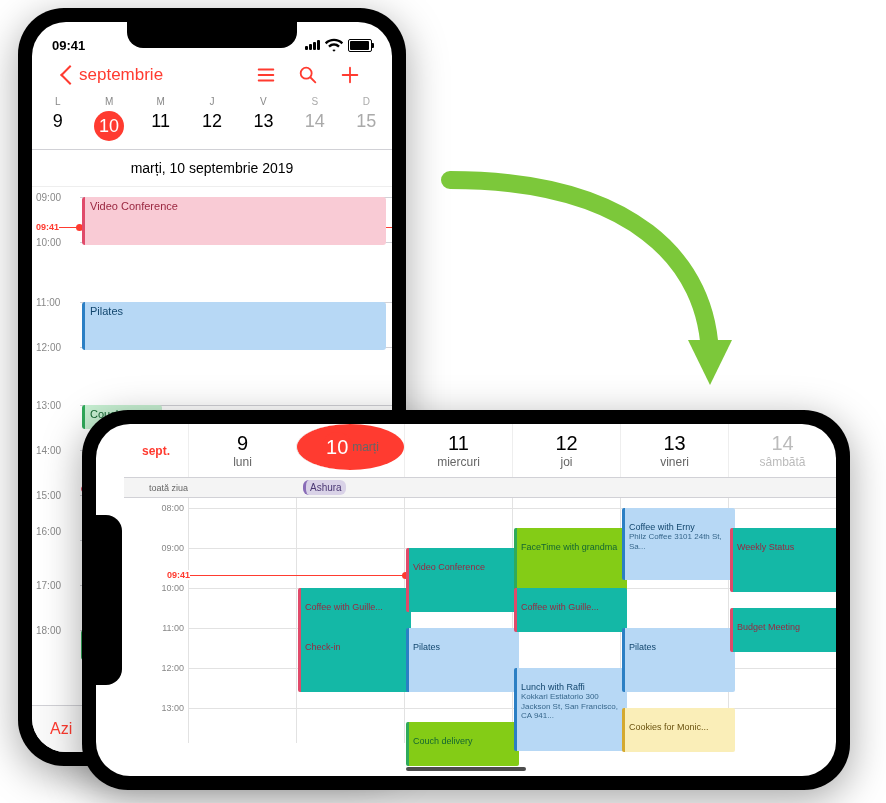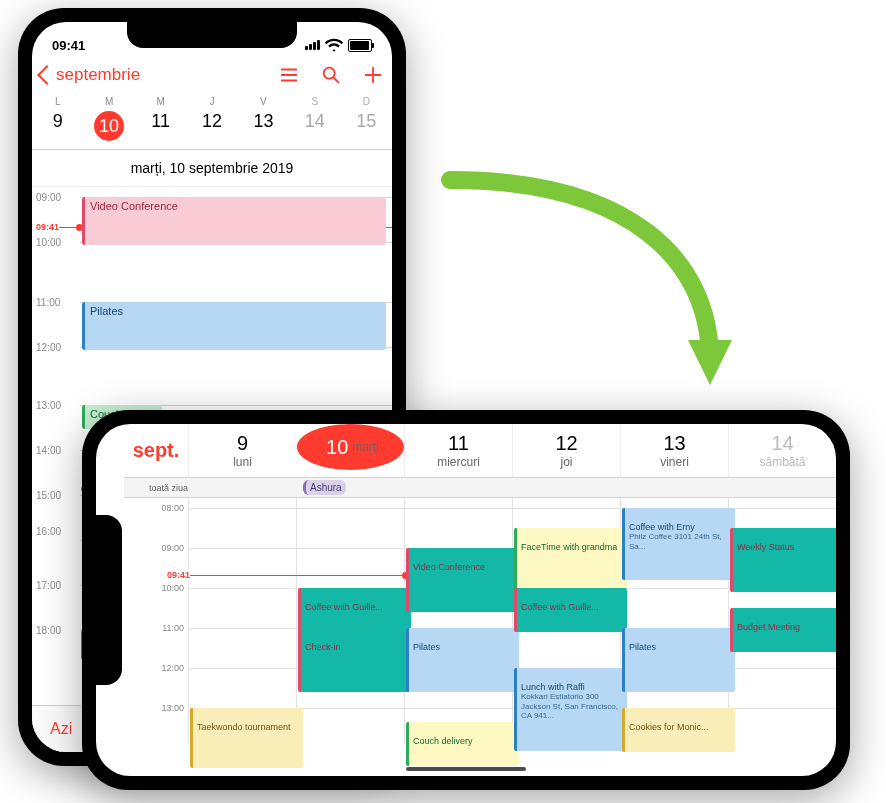--- a/index.html
+++ b/index.html
@@ -7,21 +7,21 @@
 .phone.portrait{left:18px;top:8px;width:360px;height:730px;padding:14px}
 .phone.landscape{left:82px;top:410px;width:740px;height:352px;padding:14px}
 .screen{background:#fff;border-radius:34px;width:100%;height:100%;overflow:hidden;position:relative}
 .notch{position:absolute;background:#000;z-index:5}
 .portrait .notch{top:0;left:50%;transform:translateX(-50%);width:170px;height:26px;border-radius:0 0 16px 16px}
 .landscape .notch{left:0;top:50%;transform:translateY(-50%);width:26px;height:170px;border-radius:0 16px 16px 0}
 .status{display:flex;justify-content:space-between;align-items:center;padding:8px 20px 0;font-size:13px;font-weight:600;height:30px}
 .st-icons{display:flex;gap:4px;align-items:center}
 .sig{display:flex;gap:1px;align-items:flex-end}.sig span{width:3px;background:#000;border-radius:1px}.sig span:nth-child(1){height:4px}.sig span:nth-child(2){height:6px}.sig span:nth-child(3){height:8px}.sig span:nth-child(4){height:10px}
 .batt{width:22px;height:11px;border:1px solid #000;border-radius:2px;position:relative}.batt::after{content:"";position:absolute;right:-3px;top:3px;width:2px;height:5px;background:#000;border-radius:0 1px 1px 0}.batt span{position:absolute;left:1px;top:1px;bottom:1px;width:85%;background:#000;border-radius:1px}
-.nav{display:flex;justify-content:space-between;align-items:center;padding:4px 8px 8px}
+.nav{display:flex;justify-content:space-between;align-items:center;padding:4px 31px 8px}
 .nav-l{display:flex;align-items:center;color:#ff3b30;font-size:17px}
 .chev{width:12px;height:12px;border-left:2px solid #ff3b30;border-bottom:2px solid #ff3b30;transform:rotate(45deg);margin-right:2px}
 .nav-r{display:flex;gap:20px;color:#ff3b30;font-size:20px}
 .nicon{width:20px;height:20px}
 .wk{display:flex;border-bottom:1px solid #d1d1d6}
 .wkcol{flex:1;text-align:center;padding:2px 0 8px}
 .wkd{font-size:10px;color:#888;margin-bottom:4px}
 .wkn{font-size:18px}
 .wkend{color:#aaa}
 .sel{display:inline-flex;width:30px;height:30px;border-radius:50%;background:#ff3b30;color:#fff;align-items:center;justify-content:center}
@@ -34,39 +34,39 @@
 .nowl{position:absolute;left:0;top:-6px;font-size:9px;color:#ff3b30;font-weight:600;background:#fff}
 .ev{position:absolute;left:50px;right:6px;border-radius:3px;padding:3px 5px;font-size:11px;overflow:hidden}
 .pink{background:#f9cbd5;border-left:3px solid #e04a6a;color:#9a2740}
 .blue{background:#b7d8f5;border-left:3px solid #2b7fc4;color:#13476e}
 .green{background:#c7f0d2;border-left:3px solid #2faa5a;color:#156632}
 .footer{position:absolute;bottom:0;left:0;right:0;display:flex;justify-content:space-between;padding:14px 18px;border-top:.5px solid #d1d1d6;background:#fafafa;color:#ff3b30;font-size:16px}
 
 
 .ls{display:flex;flex-direction:column;height:100%;padding-left:28px}
 .ls-hdr{display:flex;border-bottom:1px solid #d1d1d6}
-.ls-mb{width:64px;display:flex;align-items:center;justify-content:center;color:#ff3b30;font-size:20px;font-weight:600}
+.ls-mb{width:64px;display:flex;align-items:center;justify-content:center;color:#ff3b30;font-size:12px;font-weight:600}
 .ls-col{flex:1;text-align:center;padding:8px 0;border-left:.5px solid #eee}
 .ls-dn{font-size:20px}.ls-dw{font-size:12px;color:#666}
 .ls-col.sel .ls-dn{display:inline-flex;width:30px;height:30px;border-radius:50%;background:#ff3b30;color:#fff;align-items:center;justify-content:center}
 .ls-sat .ls-dn,.ls-sat .ls-dw{color:#bbb}
 .ls-allday{display:flex;align-items:center;border-bottom:1px solid #d1d1d6;background:#f4f4f4}
 .ls-allday .lbl{width:64px;font-size:9px;text-align:right;padding-right:6px;color:#666}
 .ls-ad-ev{background:#d9d2e7;border-left:3px solid #8a6db8;color:#4a3773;font-size:10px;padding:2px 4px;border-radius:6px;margin:2px}
 .ls-grid{position:relative;height:245px}
 .ls-hrl{position:absolute;left:0;width:60px;text-align:right;font-size:9px;color:#888;transform:translateY(-50%);padding-right:4px}
 .ls-hr{position:absolute;left:64px;right:0;border-top:.5px solid #e2e2e2}
 .ls-vcol{position:absolute;top:0;bottom:0;border-left:.5px solid #e2e2e2}
 .ls-now{position:absolute;left:34px;right:0;border-top:1.5px solid #ff3b30}
 .ls-now .dot{position:absolute;top:-4px;width:7px;height:7px;border-radius:50%;background:#ff3b30}
 .ls-nowl{position:absolute;left:0;top:-6px;font-size:9px;color:#ff3b30;font-weight:600;background:#fff;width:32px;text-align:right}
 .lev{position:absolute;border-radius:2px;padding:14px 4px;font-size:9px;overflow:hidden;line-height:1.15}
 .lev.pink{background:#14b8a6;border-left:3px solid #e04a6a;color:#9a2740}
 .lev.blue{background:#b7d8f5;border-left:3px solid #2b7fc4;color:#13476e}
-.lev.green{background:#fef9c3;border-left:3px solid #2faa5a;color:#156632}
+.lev.green{background:#84cc16;border-left:3px solid #2faa5a;color:#156632}
 .lev.yellow{background:#faeeb8;border-left:3px solid #d4a92f;color:#6b5310}
 .lev .sub{display:block;font-size:8px;opacity:.8}
 .home-ind{position:absolute;left:50%;transform:translateX(-50%);width:120px;height:4px;background:#000;border-radius:2px;opacity:.7}
 .portrait .home-ind{bottom:6px}.landscape .home-ind{bottom:5px}
 
 
 .arrow{position:absolute;left:380px;top:160px;width:380px;height:260px;pointer-events:none}
 .arrow path{stroke:#7cc83a;stroke-width:18;fill:none;stroke-linecap:round}
 .arrow polygon{fill:#7cc83a}
 </style>
@@ -255,21 +255,20 @@
         <div class="ls-hrl" style="top:170px">12:00</div>
           <div class="ls-hr" style="top:170px"></div>
         <div class="ls-hrl" style="top:210px">13:00</div>
           <div class="ls-hr" style="top:210px"></div>
 
         <div class="ls-now" style="top:77px">
           <span class="ls-nowl">09:41</span>
           <span class="dot" style="left:244px"></span>
         </div>
 
-        <div class="lev yellow" style="left:66px;width:102px;top:210px;height:32px">Taekwondo tournament</div>
 
         <div class="lev pink" style="left:174px;width:102px;top:90px;height:16px">Coffee with Guille...</div>
         <div class="lev pink" style="left:174px;width:102px;top:130px;height:36px">Check-in</div>
 
         <div class="lev pink" style="left:282px;width:102px;top:50px;height:36px">Video Conference</div>
         <div class="lev blue" style="left:282px;width:102px;top:130px;height:36px">Pilates</div>
         <div class="lev green" style="left:282px;width:102px;top:224px;height:16px">Couch delivery</div>
 
         <div class="lev green" style="left:390px;width:102px;top:30px;height:40px">FaceTime with grandma</div>
         <div class="lev pink" style="left:390px;width:102px;top:90px;height:16px">Coffee with Guille...</div>

